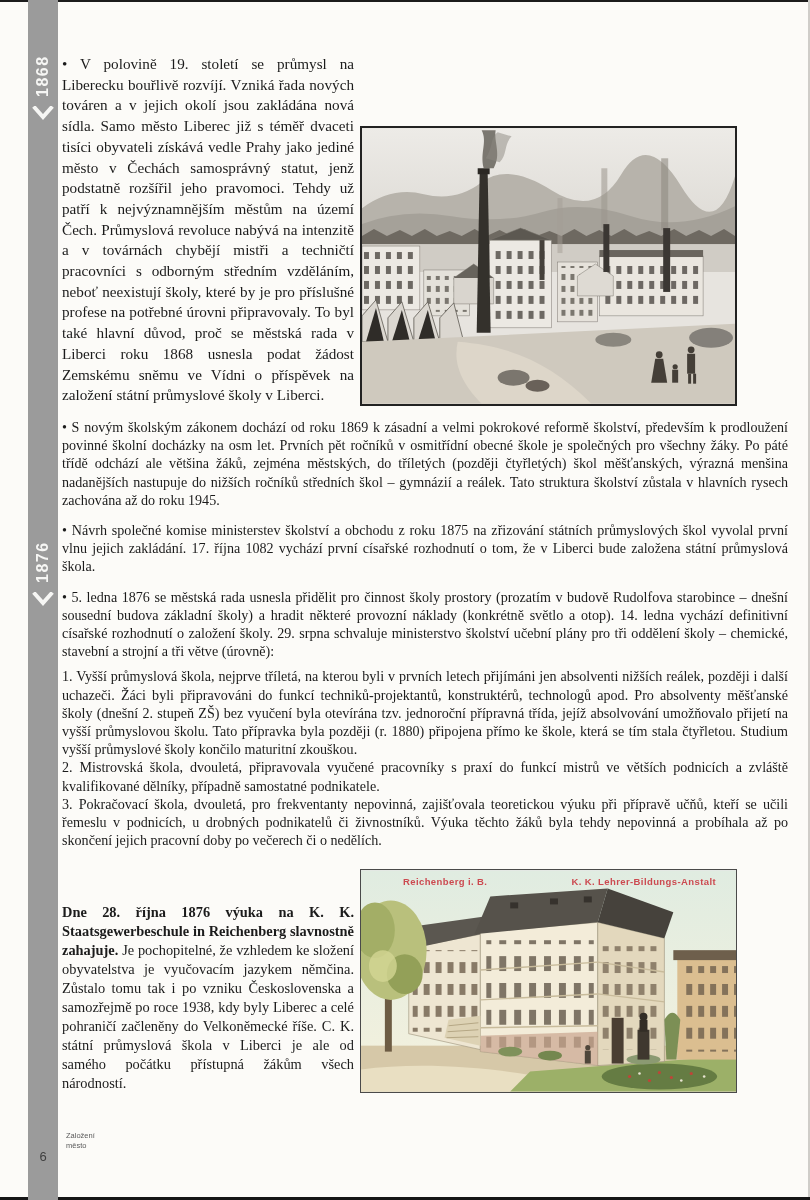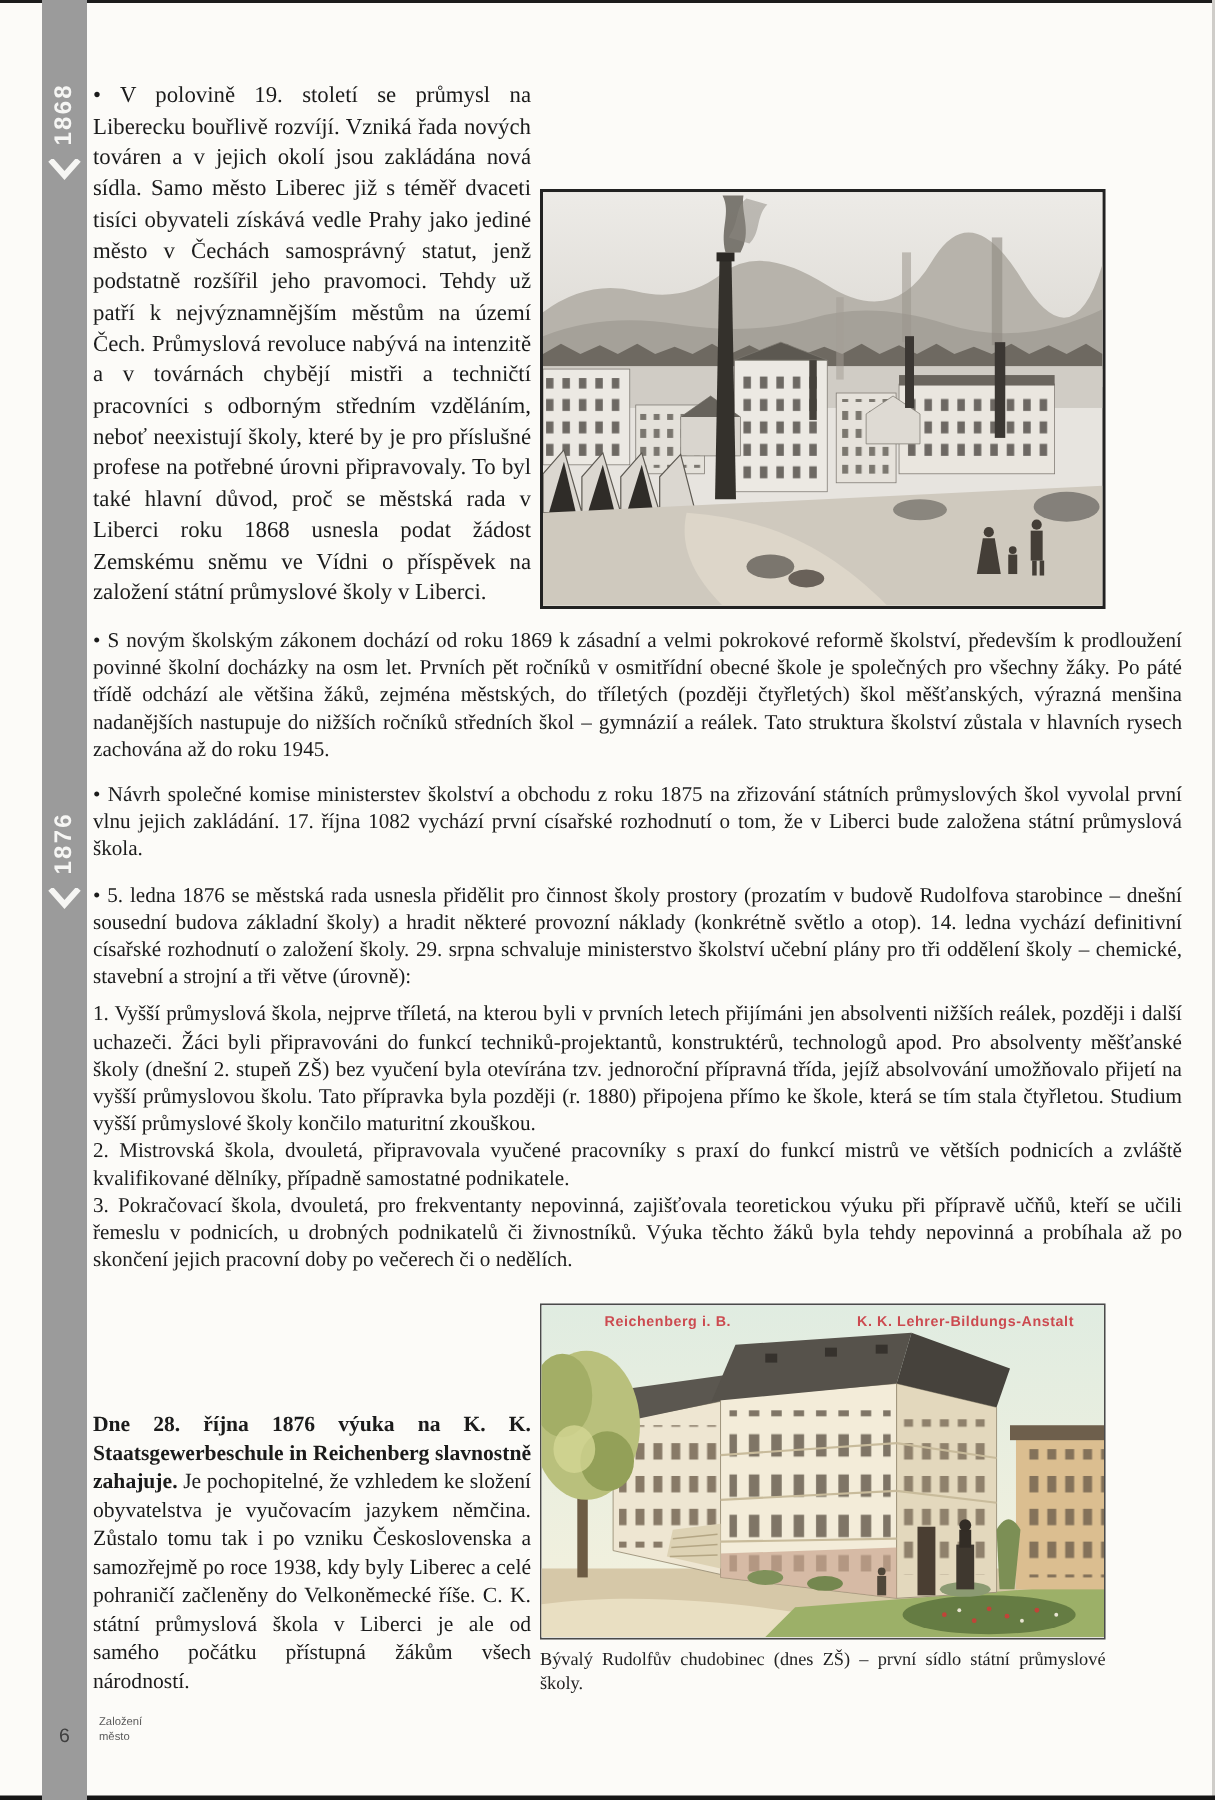--- a/index.html
+++ b/index.html
@@ -21,21 +21,21 @@
     display:block; writing-mode:vertical-rl; transform:rotate(180deg); margin:0 auto;
     font-family:"Liberation Sans",sans-serif; font-weight:bold; font-size:16px;
     letter-spacing:1.5px; color:#f6f6f4; height:52px; line-height:30px;
   }
   .marker .chev { display:block; margin:4px auto 0 auto; }
   .page-number {
     position:absolute; left:28px; bottom:36px; width:30px; text-align:center;
     font-family:"Liberation Sans",sans-serif; font-size:13px; color:#3f3f3f;
   }
   .footer-label {
-    position:absolute; left:66px; bottom:38px;
+    position:absolute; left:66px; bottom:50px;
     font-family:"Liberation Sans",sans-serif; font-size:7.5px; line-height:9.5px; color:#5a5a5a;
   }
 
   
   .content { position:absolute; left:62px; top:54px; width:726px; }
   .row { display:flex; align-items:flex-end; }
   .colL { width:292px; flex:0 0 292px; text-align:justify; }
   .row1 .colL { font-size:15.2px; line-height:20.7px; }
   .row2 .colL { font-size:14.4px; line-height:19px; }
   .figwrap { margin-left:6px; width:377px; flex:0 0 377px; }
@@ -275,18 +275,17 @@
 
             <circle cx="228" cy="178" r="2.6" fill="#4f463a"></circle>
               <rect x="225" y="181" width="6" height="13" fill="#4f463a"></rect>
 
             <ellipse cx="150" cy="182" rx="12" ry="5" fill="#7f915a"></ellipse>
               <ellipse cx="190" cy="186" rx="12" ry="5" fill="#74874f"></ellipse>
           </svg>
           <div class="pc-label left">Reichenberg i. B.</div>
           <div class="pc-label right">K. K. Lehrer-Bildungs-Anstalt</div>
         </div>
-        <figcaption class="figcap">Bývalý Rudolfův chudobinec (dnes ZŠ) – první sídlo státní průmyslové školy.</figcaption>
       </figure>
     </div>
 
   </div>
 </div>
 
 </body></html>

